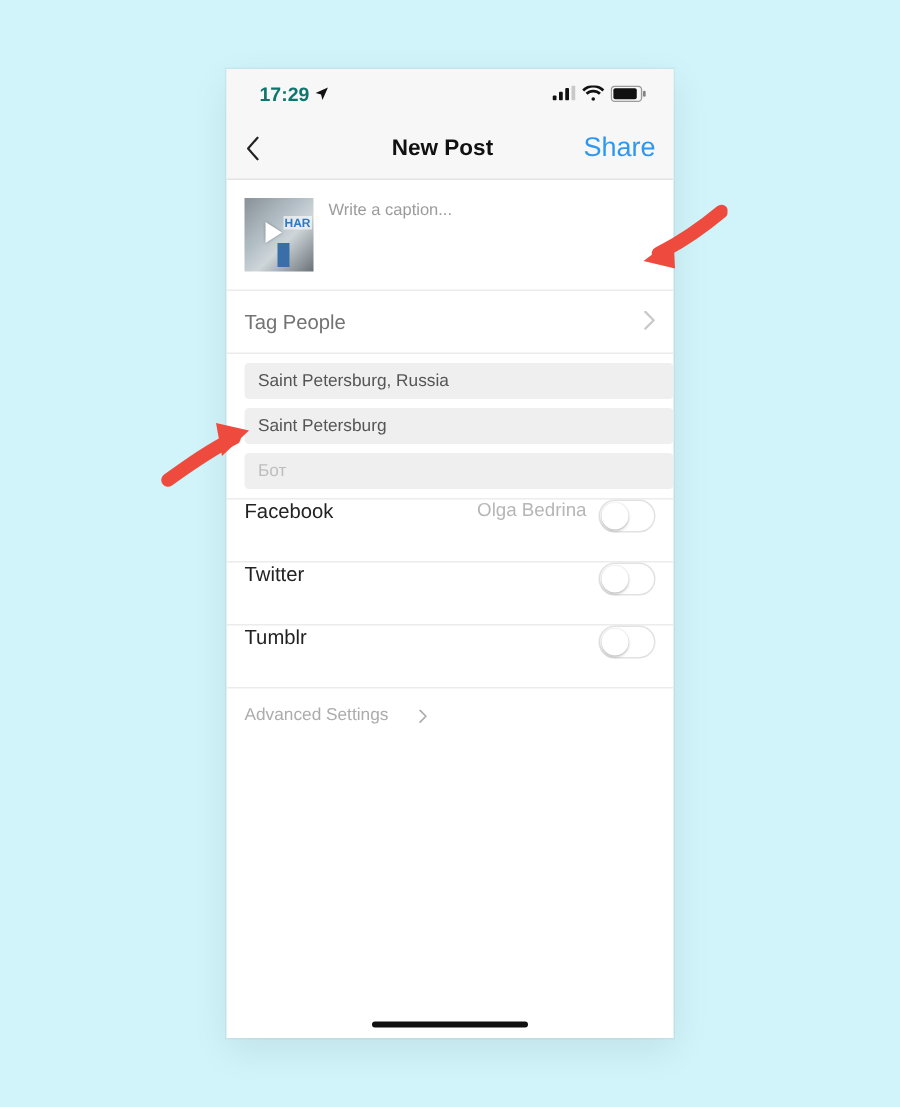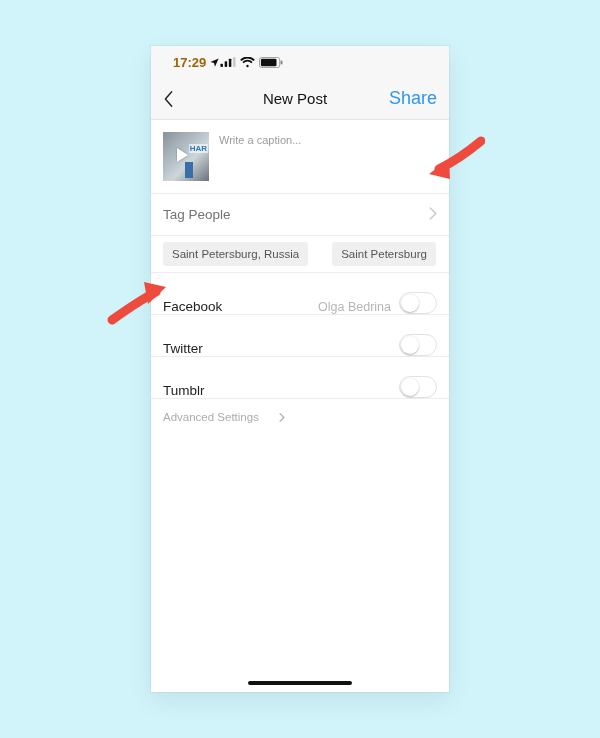--- a/index.html
+++ b/index.html
@@ -20,41 +20,42 @@
       box-shadow: 0 0 0 1px rgba(0,0,0,0.04), 0 8px 24px rgba(0,0,0,0.08);
       display: flex;
       flex-direction: column;
       overflow: hidden;
     }
     
     .status-bar {
       height: 32px;
       display: flex;
       align-items: center;
+      justify-content: space-between;
       padding: 0 18px 0 22px;
       font-size: 13px;
       font-weight: 600;
-      color: #a16207;
+      color: #0f766e;
       background: #f7f7f7;
     }
     .status-left { display: flex; align-items: center; gap: 3px; }
     .status-right { display: flex; align-items: center; gap: 4px; }
     .loc-icon svg, .signal svg, .wifi svg, .batt svg { display: block; }
     
     .nav-bar {
       height: 42px;
       background: #f7f7f7;
       border-bottom: 1px solid #e4e4e4;
       display: flex;
       align-items: center;
       justify-content: space-between;
       padding: 0 12px;
     }
     .nav-back { width: 40px; display:flex; align-items:center; }
-    .nav-title { font-size: 15px; font-weight: 400; color: #111; }
+    .nav-title { font-size: 15px; font-weight: 700; color: #111; }
     .nav-share { font-size: 18px; font-weight: 400; color: #2e97f0; text-align: right; width: 50px; }
     
     .caption-row {
       display: flex;
       padding: 12px;
       border-bottom: 1px solid #ececec;
       gap: 10px;
       min-height: 74px;
     }
     .thumb {
@@ -96,41 +97,42 @@
       align-items:center;
       justify-content: space-between;
       padding: 0 12px;
       font-size: 13.5px;
       color:#737373;
     }
     .chev { color:#c9c9c9; }
     
     .chips {
       display:flex;
-      gap:24px;
+      gap:6px;
       padding: 6px 0 6px 12px;
       border-bottom:1px solid #ececec;
       overflow:hidden;
       white-space:nowrap;
+      flex-direction:column;
     }
     .chip {
       background:#efefef;
       color:#555;
       font-size:11.5px;
       padding: 6px 9px;
       border-radius:3px;
       flex-shrink:0;
     }
     .chip.cut { color:#bdbdbd; }
     
     .share-row {
       height: 42px;
       border-bottom:1px solid #ececec;
       display:flex;
-      align-items:flex-end;
+      align-items:flex-start;
       padding: 0 12px;
       font-size:13.5px;
       color:#222;
     }
     .share-row .spacer { flex:1; }
     .share-row .account { color:#b6b6b6; font-size:12.5px; margin-right:8px; }
     .toggle {
       width:38px; height:22px; border-radius:11px;
       background:#fff;
       border:1px solid #e2e2e2;

